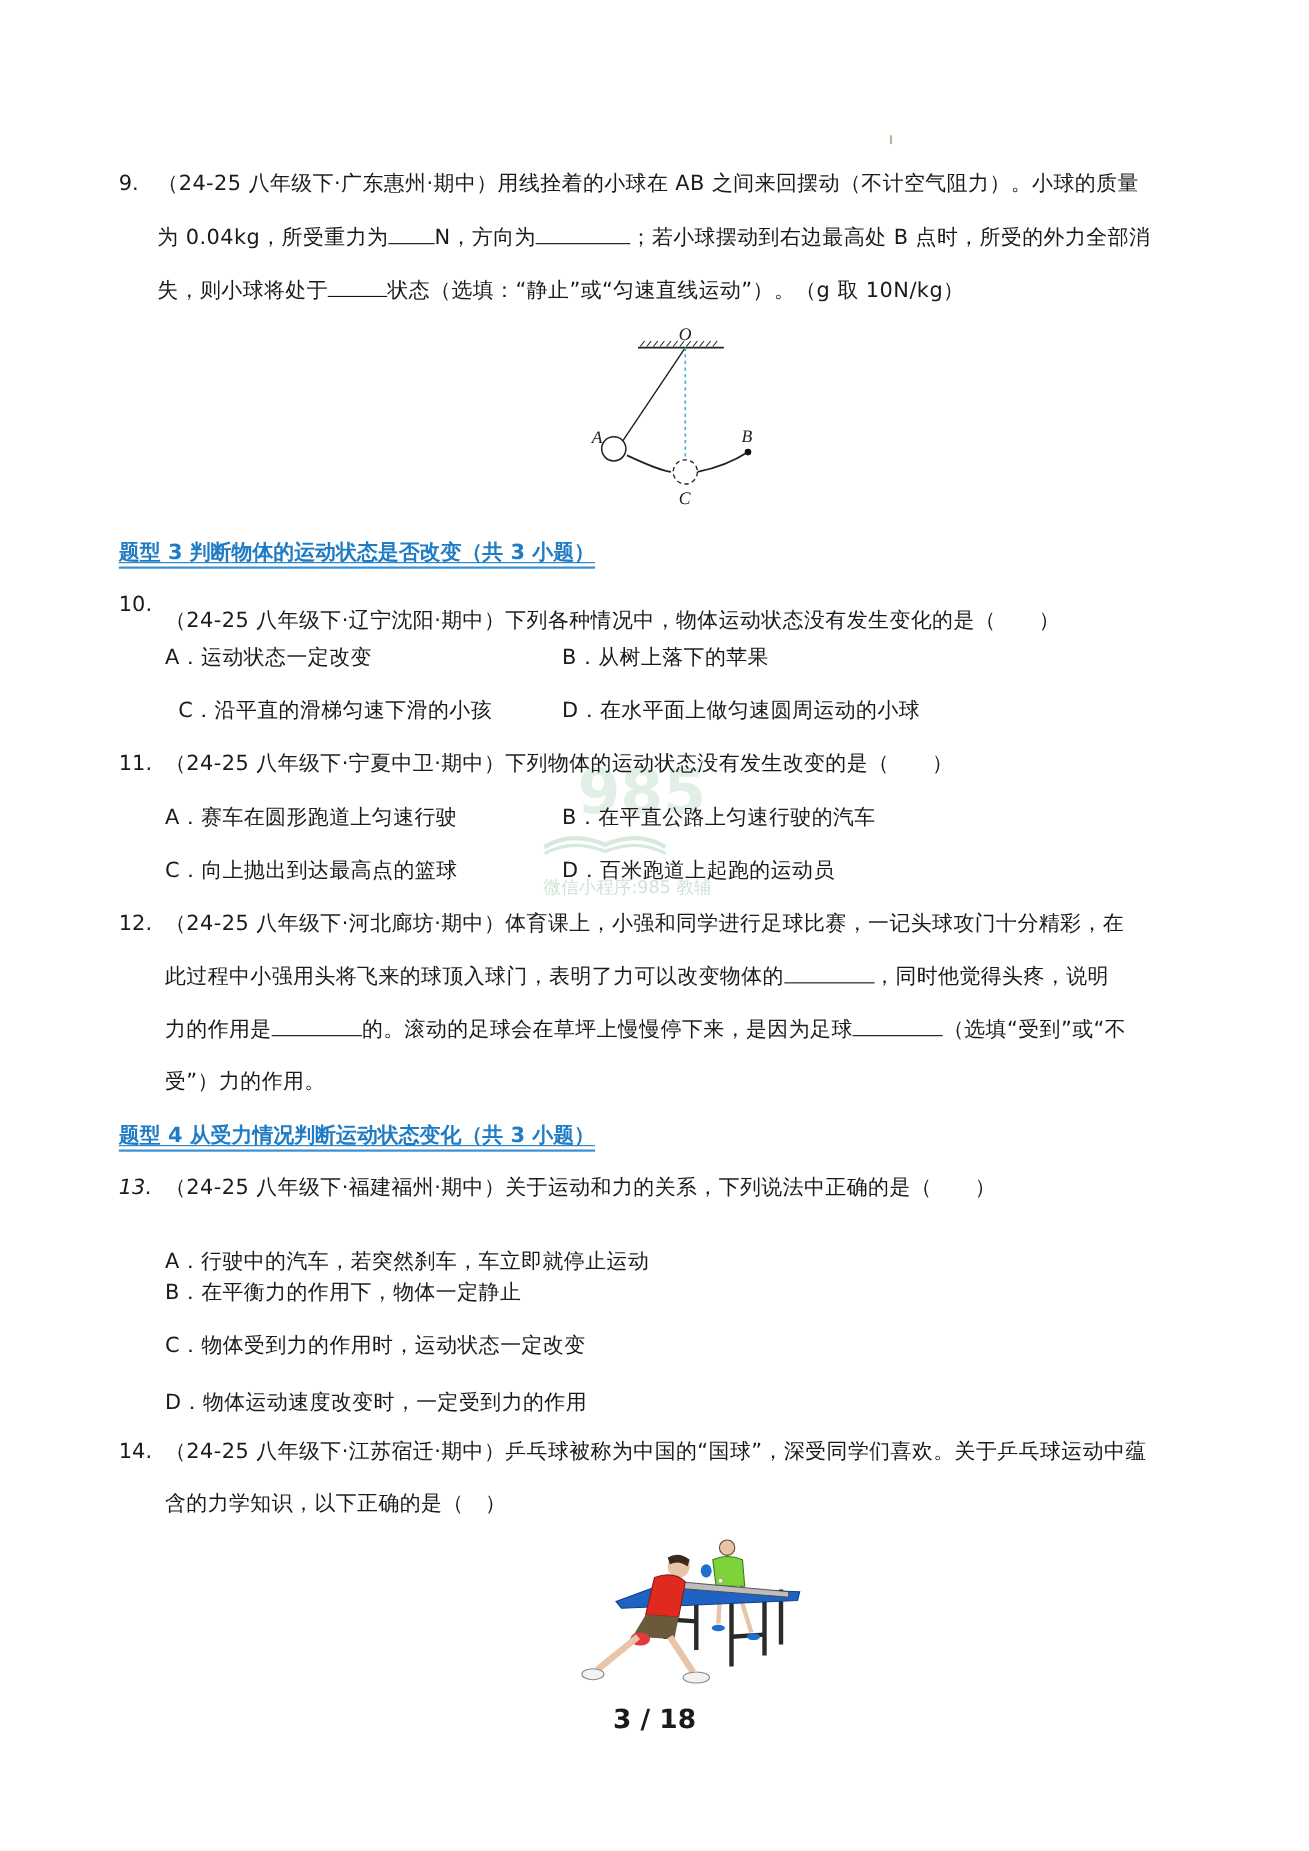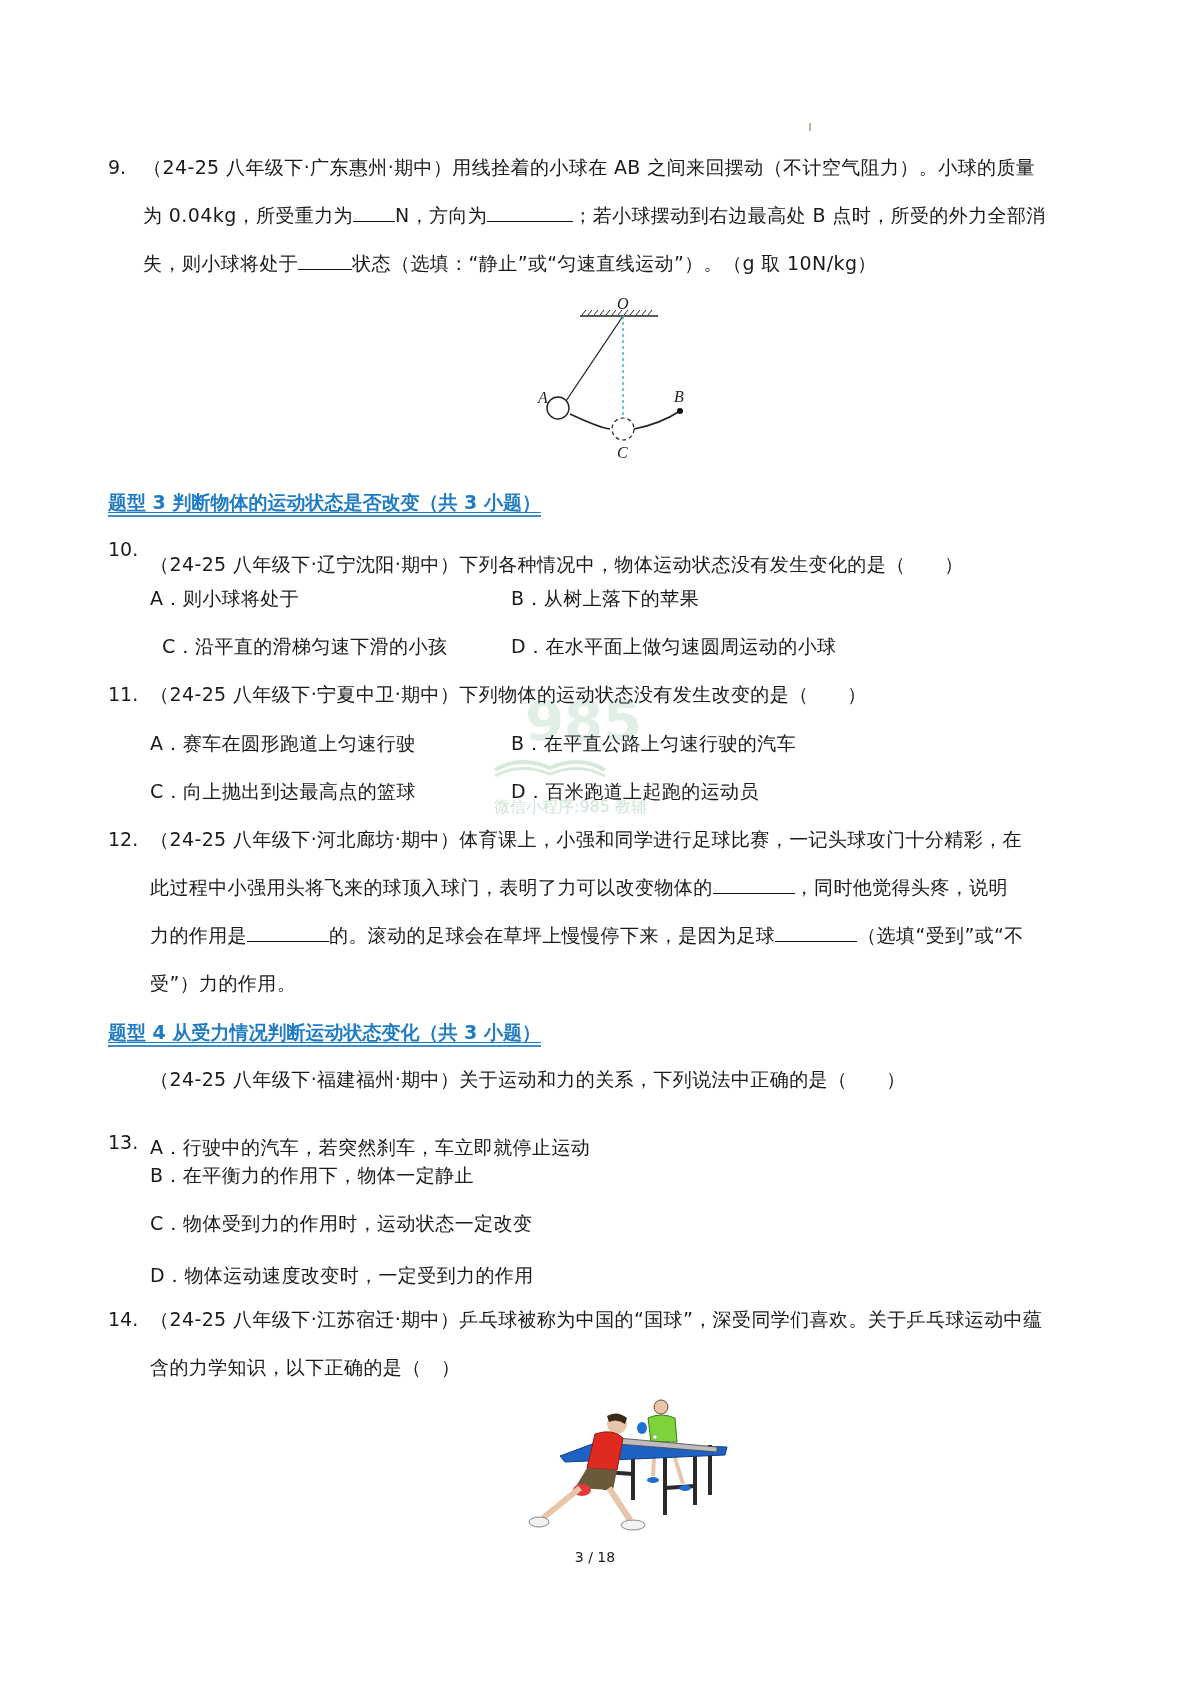--- a/index.html
+++ b/index.html
@@ -6,21 +6,21 @@
   body { width: 1190px; height: 1683px; position: relative; overflow: hidden;
          font-family: "DejaVu Sans", "Liberation Sans", sans-serif; color: #1a1a1a; }
   .abs { position: absolute; }
   .line { position: absolute; font-size: 19px; line-height: 24px; white-space: nowrap; letter-spacing: 0.4px; }
   .qnum { position: absolute; font-size: 19px; line-height: 24px; }
   .blank { display: inline-block; border-bottom: 1.5px solid #111; height: 18px; vertical-align: baseline; }
   .section { position: absolute; font-size: 19px; line-height: 24px; font-weight: bold; color: #1f7cc4;
              border-bottom: 2.5px solid #3a8fd3; padding-bottom: 1px; white-space: nowrap; text-decoration: underline; text-decoration-thickness: 1px; text-underline-offset: 3px; }
   .opt { position: absolute; font-size: 19px; line-height: 24px; white-space: nowrap; letter-spacing: 0.4px; }
   .watermark { position: absolute; color: #cfe3d6; font-size: 16px; white-space: nowrap; }
-  .page-num { position: absolute; font-size: 14px; font-weight: normal; left: 0; width: 1190px; text-align: center; }
+  .page-num { position: absolute; font-size: 24px; font-weight: bold; left: 0; width: 1190px; text-align: center; }
   .topmark { position: absolute; left: 809px; top: 123px; width: 2px; height: 8px; background: #b8b89a; }
 </style>
 </head>
 <body>
 
 <div class="topmark"></div>
 
 <div>
   <span class="qnum" style="left:108px; top:155px;">9.</span>
   <div class="line" style="left:143px; top:155px;">（24-25 八年级下·广东惠州·期中）用线拴着的小球在 AB 之间来回摆动（不计空气阻力）。小球的质量</div>
@@ -59,21 +59,21 @@
     <text x="144" y="112" font-family="Liberation Serif, serif" font-style="italic" font-size="16" fill="#222">B</text>
     <text x="87" y="168" font-family="Liberation Serif, serif" font-style="italic" font-size="16" fill="#222">C</text>
   </svg>
 </div>
 
 <div class="section" style="left:108px; top:490px;">题型 3  判断物体的运动状态是否改变（共 3 小题）</div>
 
 <div>
   <span class="qnum" style="left:108px; top:537px;">10.</span>
   <div class="line" style="left:150px; top:537px;margin-top:15px;">（24-25 八年级下·辽宁沈阳·期中）下列各种情况中，物体运动状态没有发生变化的是（　　）</div>
-  <div class="opt" style="left:150px; top:586px;"><span>A．</span><span>则小球将处于</span></div>
+  <div class="opt" style="left:150px; top:586px;"><span>A．</span><span>运动状态一定改变</span></div>
   <div class="opt" style="left:511px; top:586px;"><span>B．</span><span>从树上落下的苹果</span></div>
   <div class="opt" style="left:150px; top:634px;margin-left:12px;"><span>C．</span><span>沿平直的滑梯匀速下滑的小孩</span></div>
   <div class="opt" style="left:511px; top:634px;"><span>D．</span><span>在水平面上做匀速圆周运动的小球</span></div>
 </div>
 
 <div>
   <div class="watermark" style="left:525px; top:688px; font-size:56px; font-weight:bold; color:#e2efe6;">985</div>
   <svg class="abs" style="left:490px; top:740px;" width="120" height="40" viewBox="0 0 120 40">
     <path d="M5 30 Q30 15 60 28 Q90 15 115 30" fill="none" stroke="#d6e9dc" stroke-width="4"></path>
     <path d="M5 36 Q30 22 60 34 Q90 22 115 36" fill="none" stroke="#d6e9dc" stroke-width="3"></path>
@@ -98,21 +98,21 @@
   </div>
   <div class="line" style="left:150px; top:923px;">
     <span>力的作用是</span><span class="blank" style="width:82px;"></span><span>的。滚动的足球会在草坪上慢慢停下来，是因为足球</span><span class="blank" style="width:82px;"></span><span>（选填“受到”或“不</span>
   </div>
   <div class="line" style="left:150px; top:971px;">受”）力的作用。</div>
 </div>
 
 <div class="section" style="left:108px; top:1020px;">题型 4  从受力情况判断运动状态变化（共 3 小题）</div>
 
 <div>
-  <span class="qnum" style="left:108px; top:1130px;">13.</span>
+  <span class="qnum" style="left:108px; top:1067px;font-style:italic;">13.</span>
   <div class="line" style="left:150px; top:1067px;">（24-25 八年级下·福建福州·期中）关于运动和力的关系，下列说法中正确的是（　　）</div>
   <div class="opt" style="left:150px; top:1115px;margin-top:20px;"><span>A．</span><span>行驶中的汽车，若突然刹车，车立即就停止运动</span></div>
   <div class="opt" style="left:150px; top:1163px;"><span>B．</span><span>在平衡力的作用下，物体一定静止</span></div>
   <div class="opt" style="left:150px; top:1211px;"><span>C．</span><span>物体受到力的作用时，运动状态一定改变</span></div>
   <div class="opt" style="left:150px; top:1249px;margin-top:14px;"><span>D．</span><span>物体运动速度改变时，一定受到力的作用</span></div>
 </div>
 
 <div>
   <span class="qnum" style="left:108px; top:1307px;">14.</span>
   <div class="line" style="left:150px; top:1307px;">（24-25 八年级下·江苏宿迁·期中）乒乓球被称为中国的“国球”，深受同学们喜欢。关于乒乓球运动中蕴</div>

